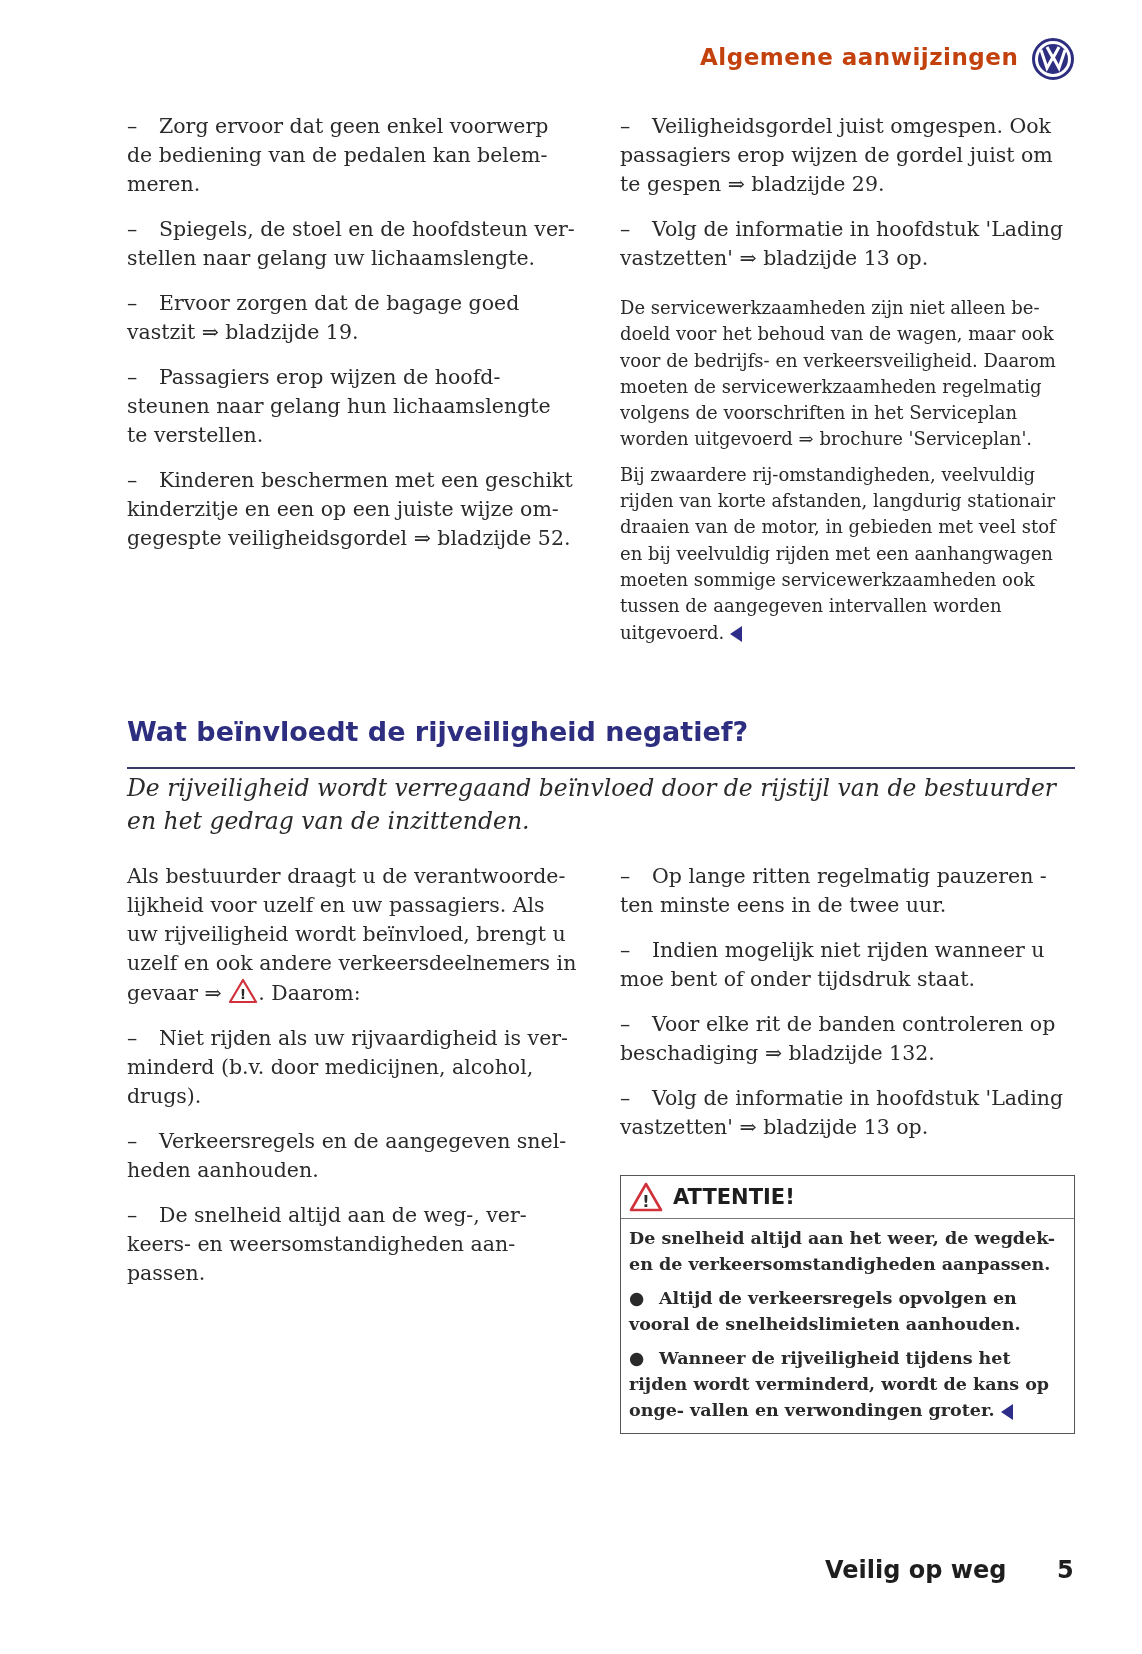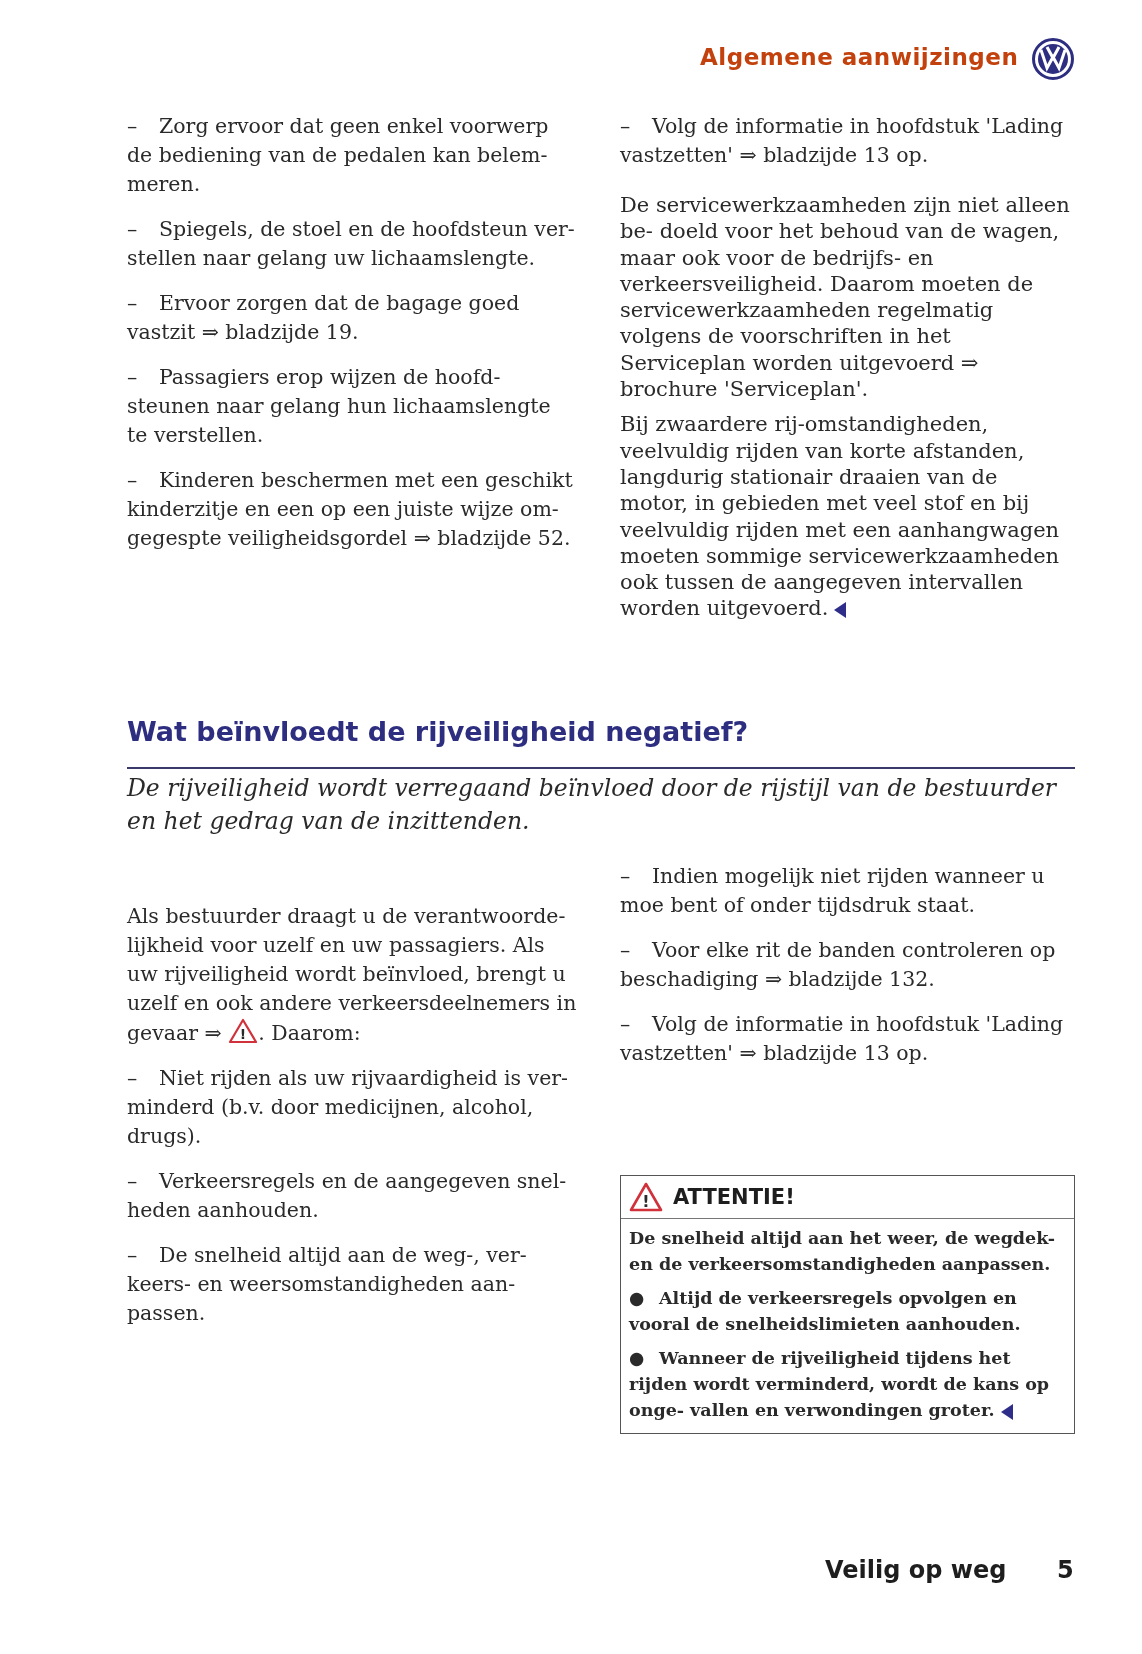--- a/index.html
+++ b/index.html
@@ -15,21 +15,21 @@
       font-size: 23px; font-weight: bold; letter-spacing: 0.5px; color: #c2410c;
     }
     .vw-logo { position: absolute; left: 1032px; top: 0; width: 42px; height: 42px; }
 
     .col { position: absolute; width: 450px; }
     .col-left { left: 127px; }
     .col-right { left: 620px; }
 
     .item { font-size: 20.5px; line-height: 29px; margin: 0 0 16px 0; }
     .item .dash { display: inline-block; width: 32px; }
-    .small { font-size: 21px; line-height: 26.3px; margin: 0 0 9px 0; }
+    .small { font-size: 18px; line-height: 26.3px; margin: 0 0 9px 0; }
     .end-mark {
       display: inline-block; width: 0; height: 0; vertical-align: middle;
       border-top: 8px solid transparent; border-bottom: 8px solid transparent;
       border-right: 12px solid #2e2e8a; margin-left: 6px;
     }
 
     .section-title {
       position: absolute; left: 127px; top: 716px; width: 948px;
       font-family: "DejaVu Sans", "Liberation Sans", sans-serif;
       font-size: 27px; font-weight: bold; color: #2e2e80;
@@ -83,42 +83,44 @@
 
 <div class="col col-left" style="top:112px;">
   <p class="item"><span class="dash">–</span><span>Zorg ervoor dat geen enkel voorwerp de bediening van de pedalen kan belem- meren.</span></p>
   <p class="item"><span class="dash">–</span><span>Spiegels, de stoel en de hoofdsteun ver- stellen naar gelang uw lichaamslengte.</span></p>
   <p class="item"><span class="dash">–</span><span>Ervoor zorgen dat de bagage goed vastzit ⇒ bladzijde 19.</span></p>
   <p class="item"><span class="dash">–</span><span>Passagiers erop wijzen de hoofd- steunen naar gelang hun lichaamslengte te verstellen.</span></p>
   <p class="item"><span class="dash">–</span><span>Kinderen beschermen met een geschikt kinderzitje en een op een juiste wijze om- gegespte veiligheidsgordel ⇒ bladzijde 52.</span></p>
 </div>
 
 <div class="col col-right" style="top:112px;">
+  <p class="item"><span class="dash">–</span><span>Veiligheidsgordel juist omgespen. Ook passagiers erop wijzen de gordel juist om te gespen ⇒ bladzijde 29.</span></p>
   <p class="item" style="margin-bottom:22px;"><span class="dash">–</span><span>Volg de informatie in hoofdstuk 'Lading vastzetten' ⇒ bladzijde 13 op.</span></p>
   <p class="small">De servicewerkzaamheden zijn niet alleen be- doeld voor het behoud van de wagen, maar ook voor de bedrijfs- en verkeersveiligheid. Daarom moeten de servicewerkzaamheden regelmatig volgens de voorschriften in het Serviceplan worden uitgevoerd ⇒ brochure 'Serviceplan'.</p>
   <p class="small"><span>Bij zwaardere rij-omstandigheden, veelvuldig rijden van korte afstanden, langdurig stationair draaien van de motor, in gebieden met veel stof en bij veelvuldig rijden met een aanhangwagen moeten sommige servicewerkzaamheden ook tussen de aangegeven intervallen worden uitgevoerd.</span><span class="end-mark"></span></p>
 </div>
 
 <div class="section-title">Wat beïnvloedt de rijveiligheid negatief?</div>
 <div class="intro">De rijveiligheid wordt verregaand beïnvloed door de rijstijl van de bestuurder en het gedrag van de inzittenden.</div>
 
-<div class="col col-left" style="top:862px;margin-top:40px;">
+<div class="col col-left" style="top:862px;">
   <p class="item">
     <span>Als bestuurder draagt u de verantwoorde- lijkheid voor uzelf en uw passagiers. Als uw rijveiligheid wordt beïnvloed, brengt u uzelf en ook andere verkeersdeelnemers in gevaar ⇒</span>
     <svg class="warn-tri" width="30" height="26" viewBox="0 0 30 26">
       <path d="M15 2 L28 24 L2 24 Z" fill="none" stroke="#d0313b" stroke-width="2.2" stroke-linejoin="round"></path>
       <text x="15" y="21" text-anchor="middle" font-size="14" font-weight="bold" fill="#2a2a2a" font-family="DejaVu Sans, sans-serif">!</text>
     </svg><span>. Daarom:</span>
   </p>
   <p class="item"><span class="dash">–</span><span>Niet rijden als uw rijvaardigheid is ver- minderd (b.v. door medicijnen, alcohol, drugs).</span></p>
   <p class="item"><span class="dash">–</span><span>Verkeersregels en de aangegeven snel- heden aanhouden.</span></p>
   <p class="item"><span class="dash">–</span><span>De snelheid altijd aan de weg-, ver- keers- en weersomstandigheden aan- passen.</span></p>
 </div>
 
 <div class="col col-right" style="top:862px;">
+  <p class="item"><span class="dash">–</span><span>Op lange ritten regelmatig pauzeren - ten minste eens in de twee uur.</span></p>
   <p class="item"><span class="dash">–</span><span>Indien mogelijk niet rijden wanneer u moe bent of onder tijdsdruk staat.</span></p>
   <p class="item"><span class="dash">–</span><span>Voor elke rit de banden controleren op beschadiging ⇒ bladzijde 132.</span></p>
   <p class="item"><span class="dash">–</span><span>Volg de informatie in hoofdstuk 'Lading vastzetten' ⇒ bladzijde 13 op.</span></p>
 </div>
 
 <div class="attentie">
   <div class="att-head">
     <svg class="warn-tri" width="34" height="30" viewBox="0 0 34 30">
       <path d="M17 2 L32 28 L2 28 Z" fill="none" stroke="#d0313b" stroke-width="2.6" stroke-linejoin="round"></path>
       <text x="17" y="25" text-anchor="middle" font-size="16" font-weight="bold" fill="#2a2a2a" font-family="DejaVu Sans, sans-serif">!</text>

